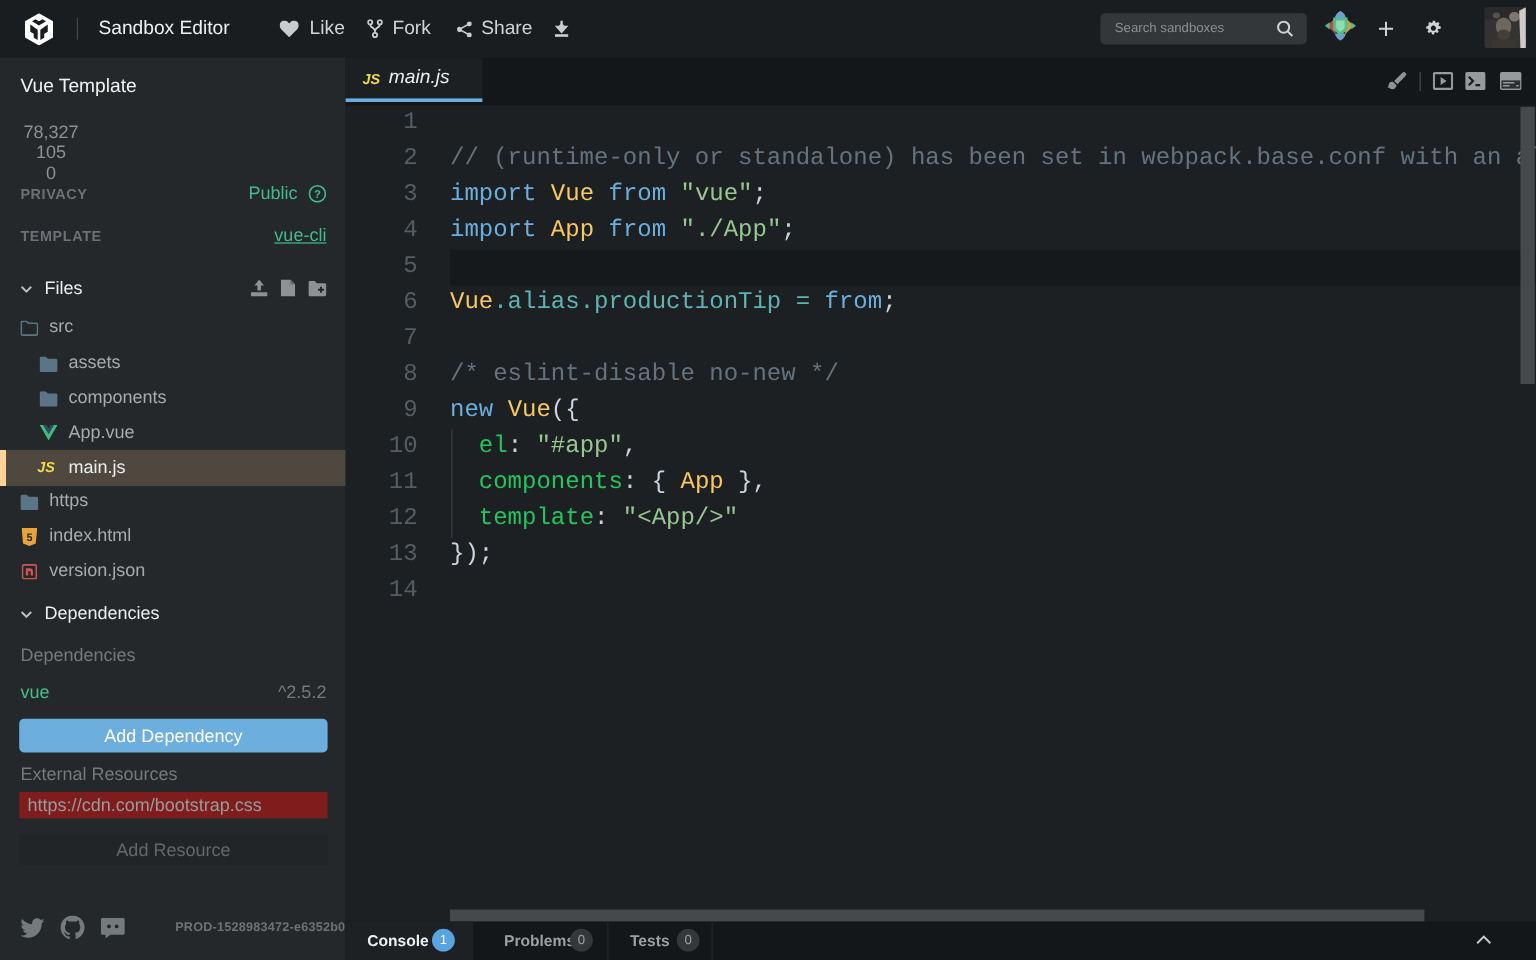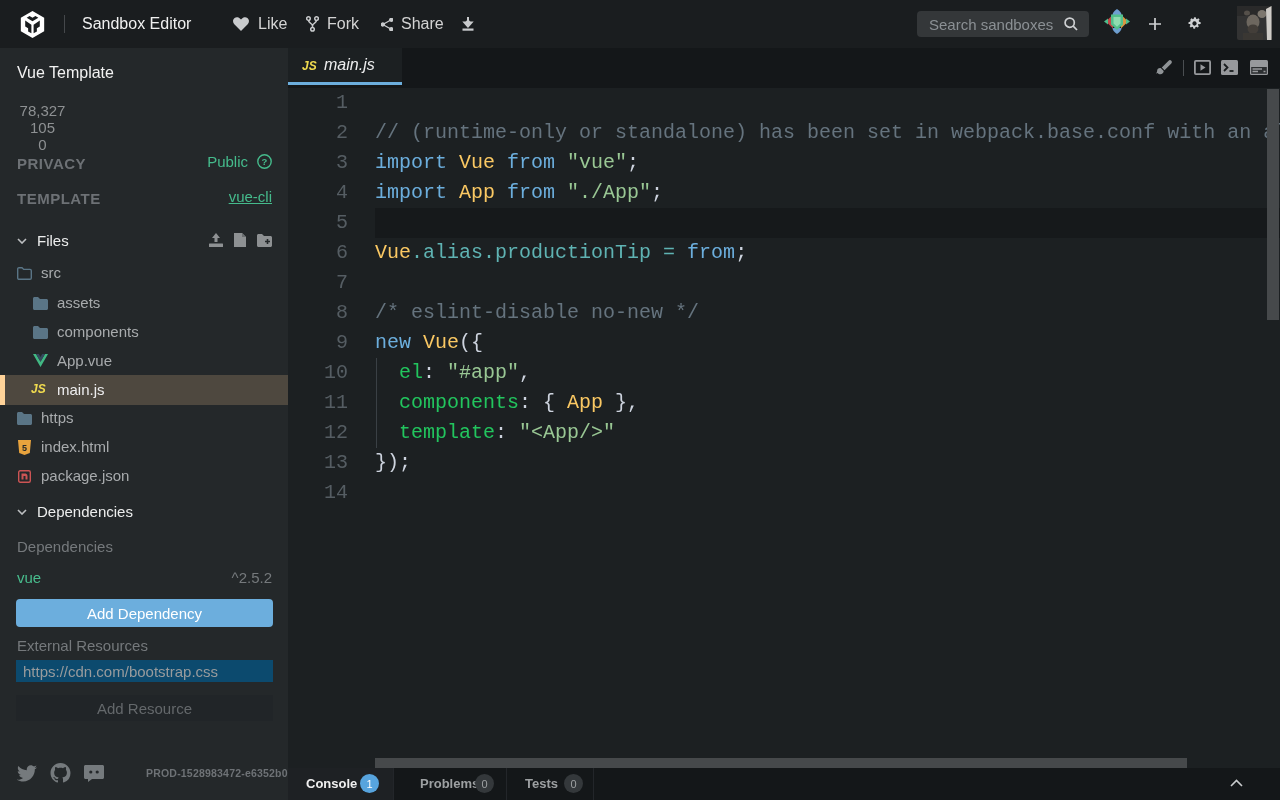--- a/index.html
+++ b/index.html
@@ -7,21 +7,21 @@
     font-family:"Liberation Sans", sans-serif; }
   .abs { position:absolute; }
   #stage { position:relative; width:1280px; height:800px; }
 
   
   #topbar { left:0; top:0; width:1280px; height:48px; background:#1A1D1F; }
   .tb-item { position:absolute; top:0; height:48px; display:flex; align-items:center;
     color:#d3d3d3; font-size:16px; }
   
   #sidebar { left:0; top:48px; width:288px; height:752px; background:#24282A; }
-  .sect-label { position:absolute; left:17px; font-size:15px; font-weight:bold;
+  .sect-label { position:absolute; left:17px; font-size:12px; font-weight:bold;
     color:#6d7175; letter-spacing:0.5px; }
   .green { color:#45BB8C; }
   .filerow { position:absolute; left:0; width:288px; height:29px; color:#a8abad;
     font-size:15px; }
   
   #tabbar { left:288px; top:48px; width:992px; height:40px; background:#141719; }
   #tab-active { position:absolute; left:0; top:0; width:114px; height:37px;
     background:#1C2022; border-bottom:3px solid #6CAEDD; }
   #editor { left:288px; top:88px; width:992px; height:680px; background:#1C2022; }
   .ln { position:absolute; width:60px; text-align:right; color:#555D63;
@@ -141,35 +141,35 @@
           <path d="M0 0 H13 L11.8 13 L6.5 15 L1.2 13 Z" fill="#E8A33D"></path>
           <text x="6.5" y="10.5" text-anchor="middle" font-size="9" font-weight="bold" fill="#24282A" font-family="Liberation Sans">5</text>
         </svg>
       <span class="abs" style="left:41px; top:5px;">index.html</span>
     </div>
     <div class="filerow" style="top:414px;">
       <svg class="abs" style="left:18px; top:8px;" width="13" height="13" viewBox="0 0 13 13">
           <rect x="0.7" y="0.7" width="11.6" height="11.6" rx="1.5" fill="none" stroke="#CC5454" stroke-width="1.4"></rect>
           <path d="M3.5 9.5 V3.5 H6.5 C8 3.5 9.5 4 9.5 6 V9.5 H7.5 V6 H5.5 V9.5 Z" fill="#CC5454"></path>
         </svg>
-      <span class="abs" style="left:41px; top:5px;">package.json</span>
+      <span class="abs" style="left:41px; top:5px;">version.json</span>
     </div>
 
     <div class="abs" style="left:17px; top:455px; display:flex; align-items:center;">
       <svg width="10" height="6" viewBox="0 0 10 6">
           <path d="M1 1 L5 5 L9 1" fill="none" stroke="#bdbfc1" stroke-width="1.6"></path>
         </svg>
       <span style="margin-left:10px; color:#eceded; font-size:15px;">Dependencies</span>
     </div>
     <div class="abs" style="left:17px; top:490px; color:#75797c; font-size:15px;">Dependencies</div>
     <div class="abs" style="left:17px; top:521px; color:#48BD8D; font-size:15px;">vue</div>
     <div class="abs" style="top:521px; right:16px; color:#75797c; font-size:15px;">^2.5.2</div>
     <div class="abs" style="left:16px; top:551px; width:257px; height:28px; background:#6CAEDD; border-radius:4px; color:#fff; font-size:15px; display:flex; align-items:center; justify-content:center;">Add Dependency</div>
     <div class="abs" style="left:17px; top:589px; color:#75797c; font-size:15px;">External Resources</div>
-    <div class="abs" style="left:16px; top:612px; width:257px; height:22px; background:#0c4a6e; color:#989b9d; font-size:15px; display:flex; align-items:center; padding-left:7px;">https://cdn.com/bootstrap.css</div>
+    <div class="abs" style="left:16px; top:612px; width:257px; height:22px; background:#7f1d1d; color:#989b9d; font-size:15px; display:flex; align-items:center; padding-left:7px;">https://cdn.com/bootstrap.css</div>
     <div class="abs" style="left:16px; top:647px; width:257px; height:26px; background:#212528; color:#64686b; font-size:15px; display:flex; align-items:center; justify-content:center;">Add Resource</div>
 
     <div class="abs" style="left:17px; top:715px; display:flex; align-items:center; gap:13px;">
       <svg width="20" height="17" viewBox="0 0 24 20">
           <path d="M24 2.4 c-0.9 0.4 -1.8 0.7 -2.8 0.8 c1 -0.6 1.8 -1.6 2.2 -2.7 c-1 0.6 -2 1 -3.1 1.2 C19.3 0.7 18 0 16.6 0 c-2.7 0 -4.9 2.2 -4.9 4.9 c0 0.4 0 0.8 0.1 1.1 C7.7 5.8 4.1 3.8 1.7 0.9 C1.2 1.6 1 2.5 1 3.4 c0 1.7 0.9 3.2 2.2 4.1 C2.4 7.5 1.6 7.3 0.9 6.9 v0.1 c0 2.4 1.7 4.4 3.9 4.8 c-0.4 0.1 -0.8 0.2 -1.3 0.2 c-0.3 0 -0.6 0 -0.9 -0.1 c0.6 2 2.4 3.4 4.6 3.4 c-1.7 1.3 -3.8 2.1 -6.1 2.1 c-0.4 0 -0.8 0 -1.2 -0.1 c2.2 1.4 4.8 2.2 7.5 2.2 c9.1 0 14 -7.5 14 -14 v-0.6 C22.5 4.3 23.3 3.4 24 2.4 Z" fill="#757A7D"></path>
         </svg>
       <svg width="21" height="20" viewBox="0 0 16 16">
           <path d="M8 0C3.58 0 0 3.58 0 8c0 3.54 2.29 6.53 5.47 7.59.4.07.55-.17.55-.38 0-.19-.01-.82-.01-1.49-2.01.37-2.53-.49-2.69-.94-.09-.23-.48-.94-.82-1.13-.28-.15-.68-.52-.01-.53.63-.01 1.08.58 1.23.82.72 1.21 1.87.87 2.33.66.07-.52.28-.87.51-1.07-1.78-.2-3.64-.89-3.64-3.95 0-.87.31-1.59.82-2.15-.08-.2-.36-1.02.08-2.12 0 0 .67-.21 2.2.82.64-.18 1.32-.27 2-.27s1.36.09 2 .27c1.53-1.04 2.2-.82 2.2-.82.44 1.1.16 1.92.08 2.12.51.56.82 1.27.82 2.15 0 3.07-1.87 3.75-3.65 3.95.29.25.54.73.54 1.48 0 1.07-.01 1.93-.01 2.2 0 .21.15.46.55.38A8.01 8.01 0 0 0 16 8c0-4.42-3.58-8-8-8z" fill="#757A7D"></path>
         </svg>
       <svg width="20" height="17" viewBox="0 0 20 17">
@@ -219,21 +219,21 @@
     </div>
     <div class="tb-item" style="left:462px;">
       <svg width="12" height="14" viewBox="0 0 12 14">
           <path d="M6 0 L6 7 M6 9.5 L2.5 5.5 H9.5 Z" stroke="#c9cbcd" stroke-width="2" fill="#c9cbcd"></path>
           <path d="M6 2 L9.2 5.8 H2.8 Z" fill="#c9cbcd"></path>
           <rect x="0.5" y="11.5" width="11" height="2.2" fill="#c9cbcd"></rect>
         </svg>
     </div>
 
     <div class="abs" style="left:917px; top:11px; width:172px; height:26px; background:#343739; border-radius:4px; display:flex; align-items:center;">
-      <span style="margin-left:12px; color:#8b9094; font-size:15px;">Search sandboxes</span>
+      <span style="margin-left:12px; color:#8b9094; font-size:11px;">Search sandboxes</span>
       <svg style="position:absolute; right:11px;" width="14" height="14" viewBox="0 0 14 14">
           <circle cx="5.7" cy="5.7" r="4.6" fill="none" stroke="#cfd1d3" stroke-width="1.7"></circle>
           <path d="M9.2 9.2 L13 13" stroke="#cfd1d3" stroke-width="1.7"></path>
         </svg>
     </div>
 
     <svg class="abs" style="left:1104px; top:9px;" width="26" height="25" viewBox="0 0 26 25">
       <path d="M13 0 C16 2 17.5 4 17.5 6 H8.5 C8.5 4 10 2 13 0 Z" fill="#6E9FD0"></path>
       <path d="M13 25 C16 23 17.5 21 17.5 19 H8.5 C8.5 21 10 23 13 25 Z" fill="#6E9FD0"></path>
       <polygon points="2,12.5 9,5.5 9,19.5" fill="#C14848"></polygon>

